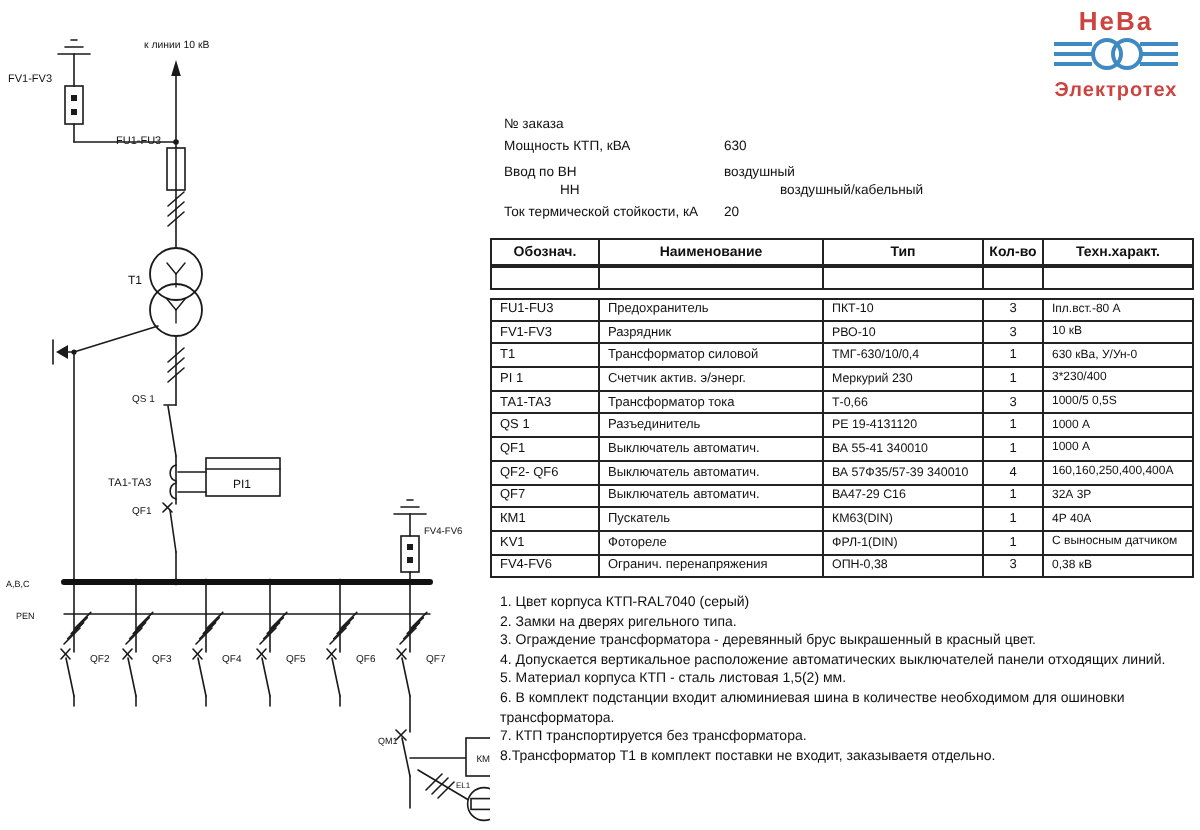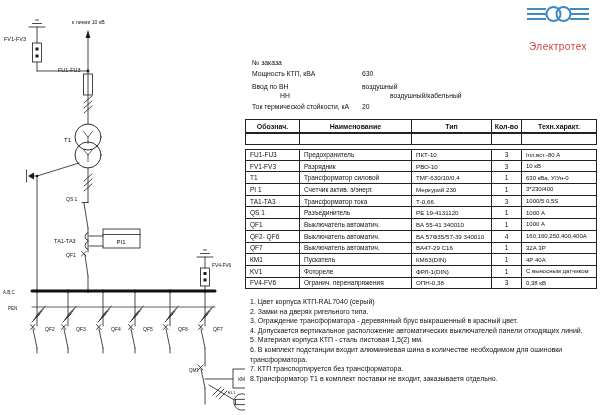--- a/index.html
+++ b/index.html
@@ -2,21 +2,21 @@
 <html><head>
 <meta charset="utf-8">
 <style>
   html,body{margin:0;padding:0;background:#fff;}
   .page{position:relative;width:600px;height:415px;background:#ffffff;overflow:hidden;
         font-family:"Liberation Sans",sans-serif;color:#111;}
   .schematic{position:absolute;left:0;top:0;}
   
   .logo{position:absolute;left:519px;top:4px;width:78px;text-align:center;line-height:1;}
   .logo-neva{font-weight:bold;font-size:13px;letter-spacing:1px;}
-  .logo-sub{font-weight:normal;font-size:10px;letter-spacing:.5px;margin-top:15px;}
+  .logo-sub{font-weight:bold;font-size:10px;letter-spacing:.5px;margin-top:0;}
   
   .title{position:absolute;left:240px;top:39px;width:335px;font-size:9px;font-weight:bold;}
   .info{position:absolute;left:252px;top:58px;font-size:6.8px;line-height:9px;}
   .irow{display:flex;}
   .ilabel{width:110px;}
   .ind{padding-left:28px;}
   .mb2{margin-bottom:2px}.mb4{margin-bottom:4px}
   
   .spectable{position:absolute;left:245px;top:119px;width:352px;font-size:6.5px;}
   .trow{display:grid;grid-template-columns:55px 112px 80px 30px 75px;height:11.7px;}
@@ -245,20 +245,21 @@
       <line x1="213" y1="395" x2="221" y2="387"></line>
       <line x1="216" y1="397" x2="224" y2="389"></line>
       <line x1="219" y1="399" x2="227" y2="391"></line>
       <circle cx="242" cy="402" r="8.2" fill="#fff"></circle>
       <rect x="235.5" y="399.3" width="13" height="5.4" fill="#fff"></rect>
     </g>
     <text x="228" y="394" font-size="4">EL1</text>
   </svg>
 
   <div class="logo">
+    <div class="logo-neva" style="color:#cc4440;">НеВа</div>
     <svg width="64" height="20" viewBox="0 0 64 20">
       <g stroke="#3f8ac2" stroke-width="2" fill="none">
         <line x1="1" y1="5" x2="20" y2="5"></line>
           <line x1="1" y1="10" x2="20" y2="10"></line>
           <line x1="1" y1="15" x2="20" y2="15"></line>
         <circle cx="27.5" cy="10" r="7"></circle>
           <circle cx="37.5" cy="10" r="7"></circle>
         <line x1="44" y1="5" x2="63" y2="5"></line>
           <line x1="44" y1="10" x2="63" y2="10"></line>
           <line x1="44" y1="15" x2="63" y2="15"></line>

